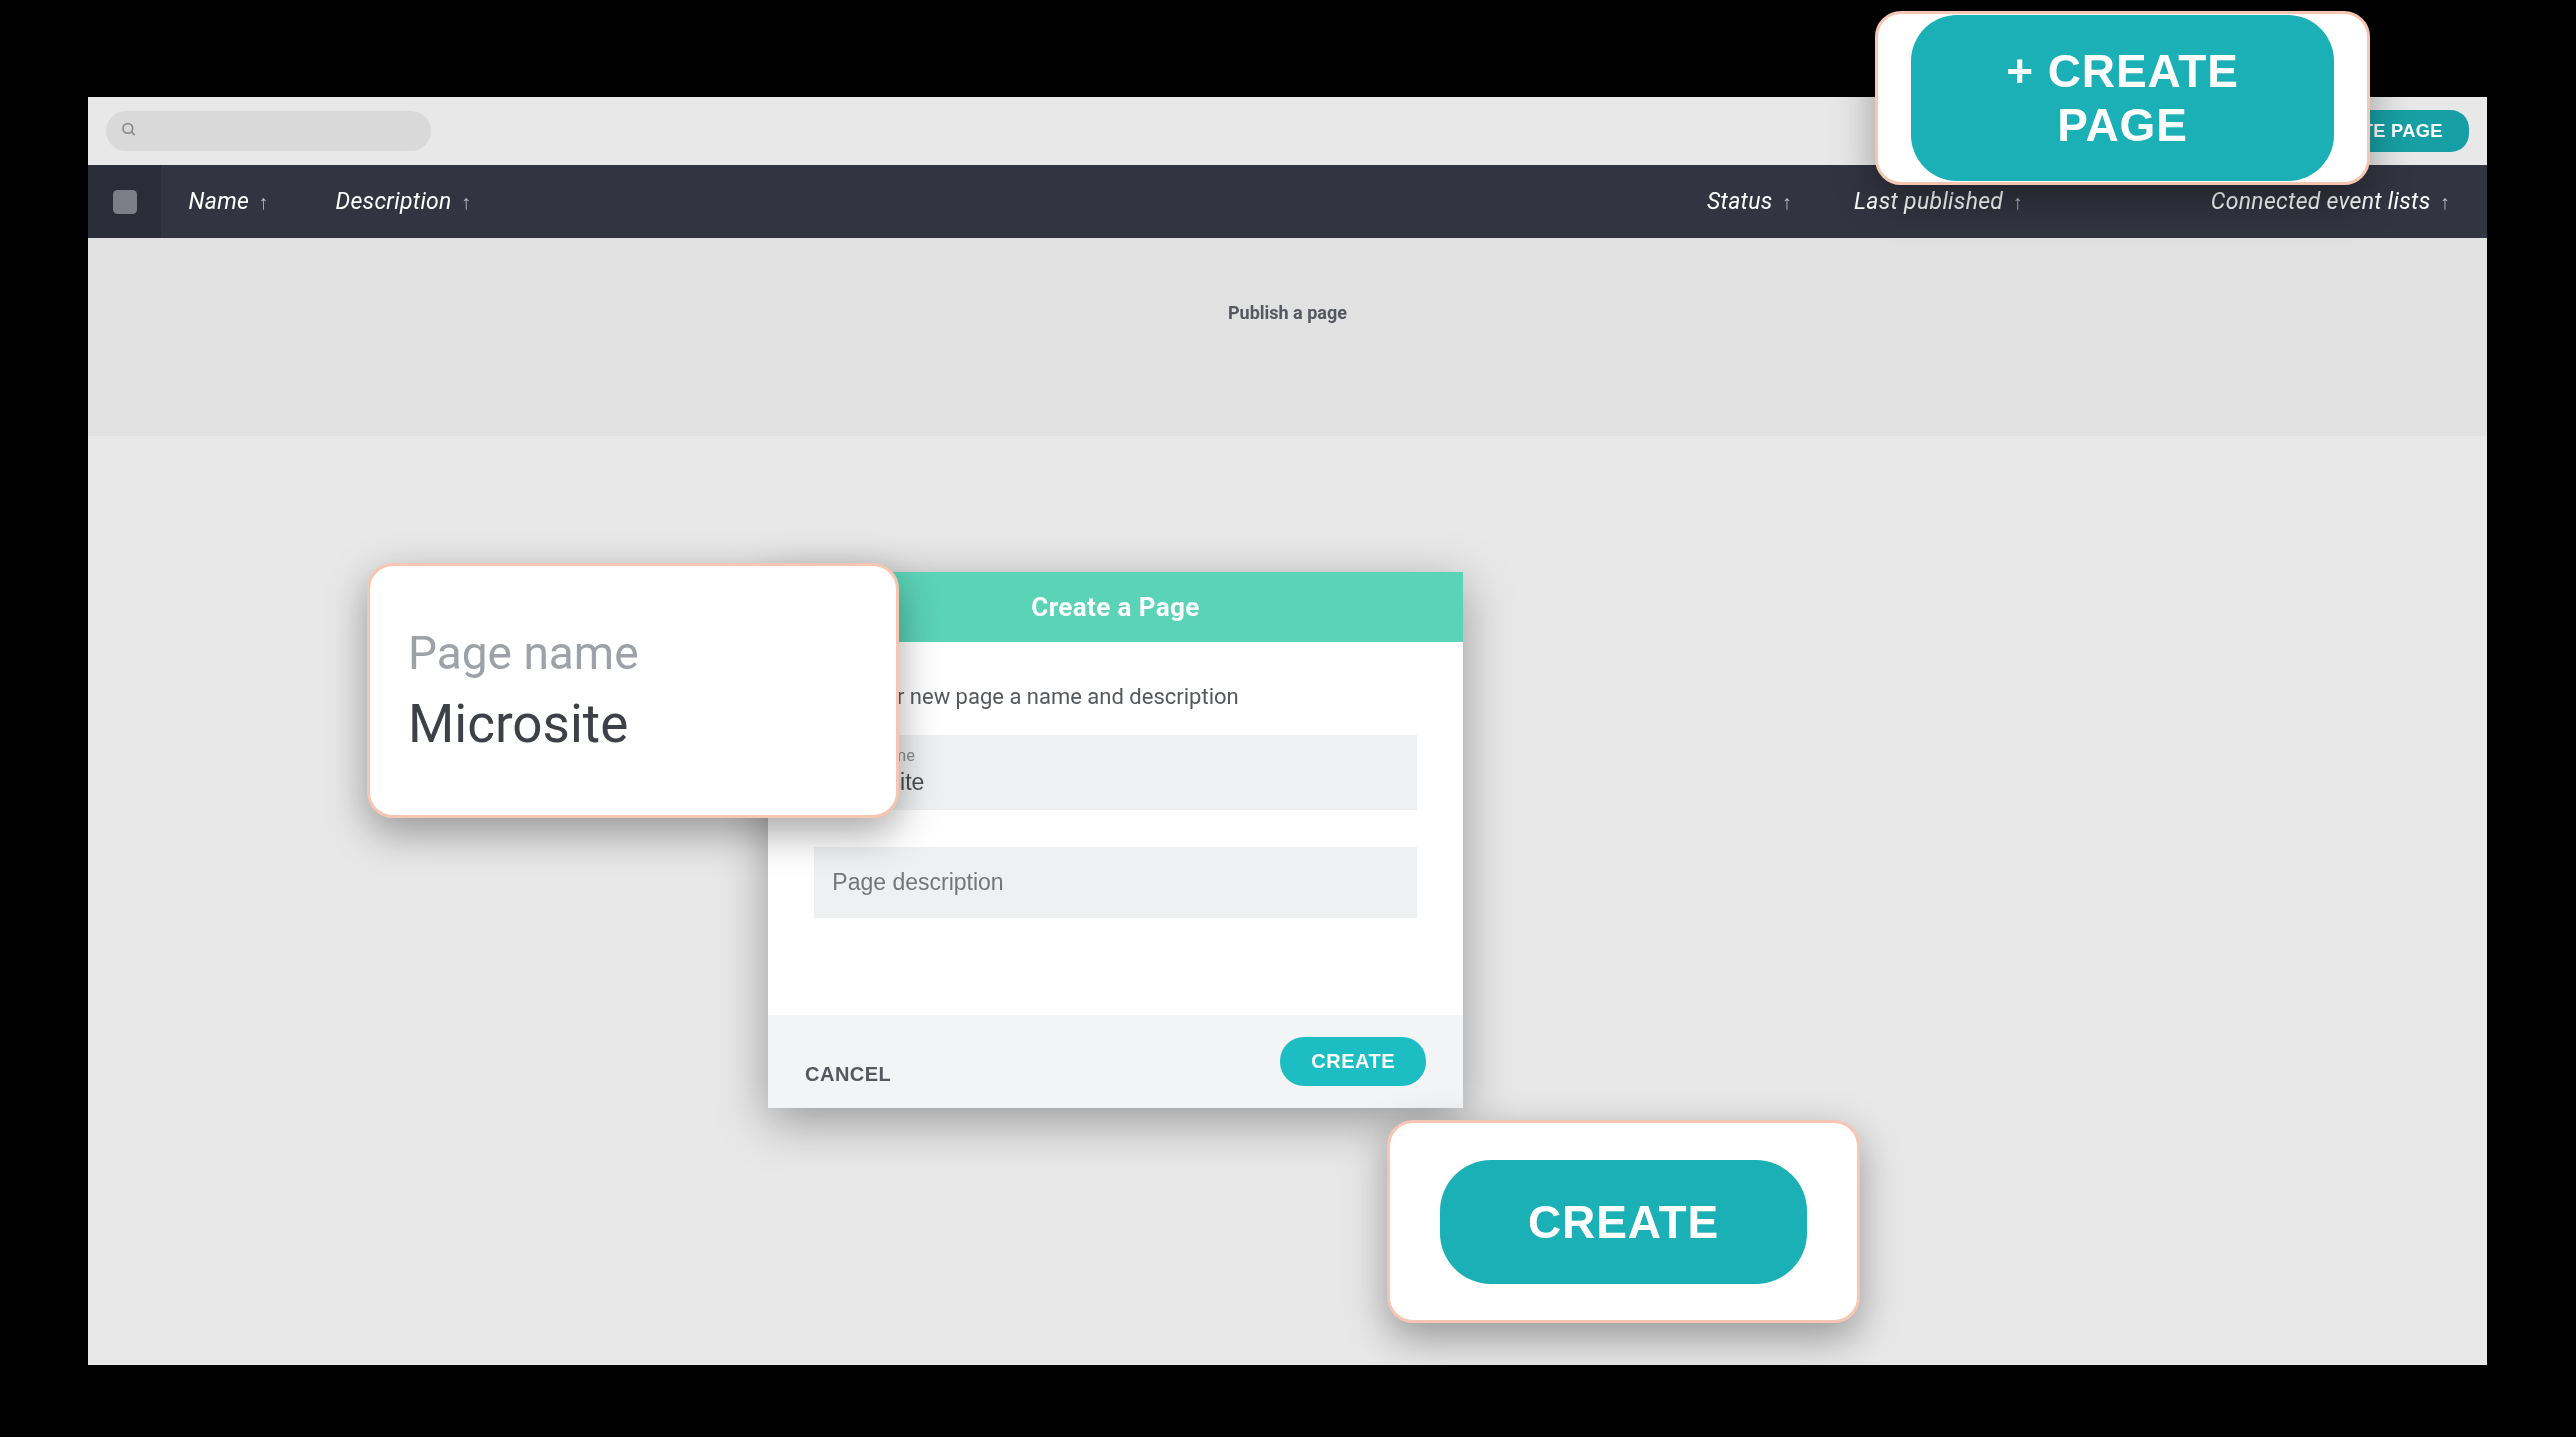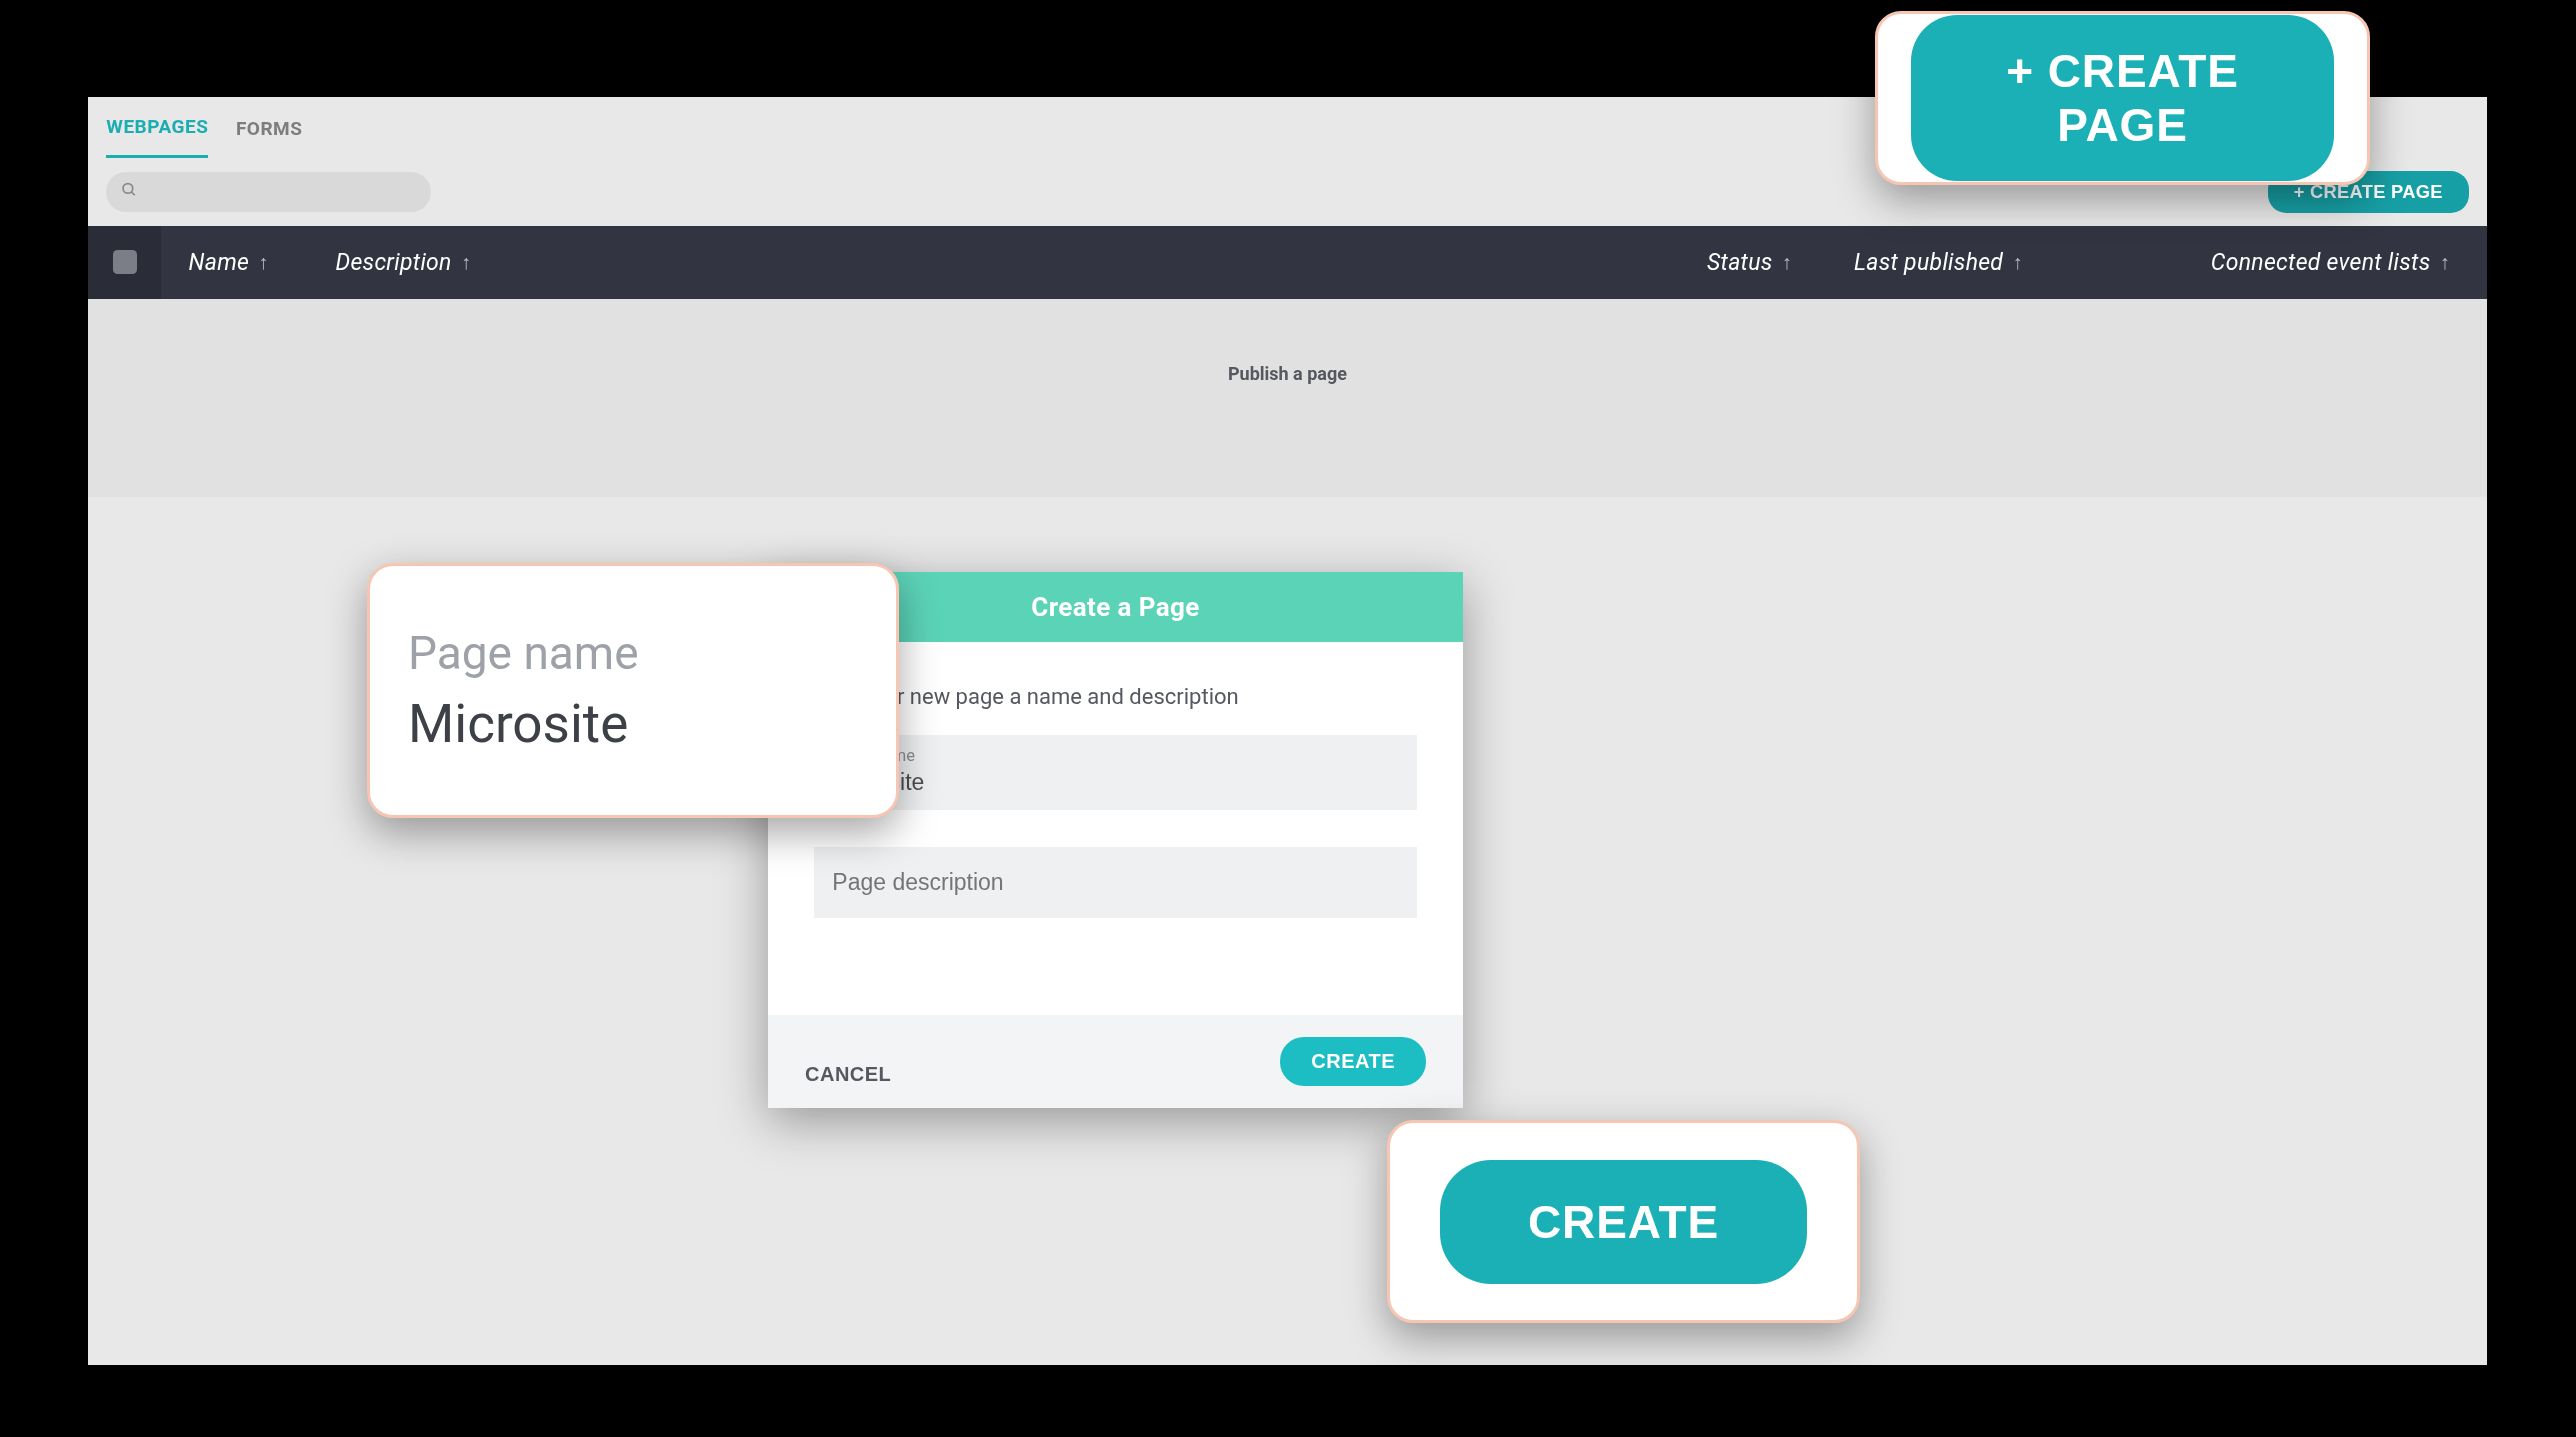--- a/index.html
+++ b/index.html
@@ -282,24 +282,20 @@
     letter-spacing: 0.9px;
     padding: 35px 88px;
     cursor: pointer;
   }
 </style>
 </head>
 <body>
 
 <div class="app-frame">
 
-  <div class="tabs">
-    <div class="tab active">WEBPAGES</div>
-    <div class="tab">FORMS</div>
-  </div>
 
   <div class="toolbar-row">
     <div class="search-wrap">
       <span class="search-icon">
         <svg width="16.5" height="16.5" viewBox="0 0 24 24" fill="none" stroke="#8a8a8a" stroke-width="2.5">
             <circle cx="10" cy="10" r="7"></circle>
             <line x1="20" y1="20" x2="15" y2="15"></line>
           </svg>
       </span>
       <input class="search-input" placeholder="" style="">

